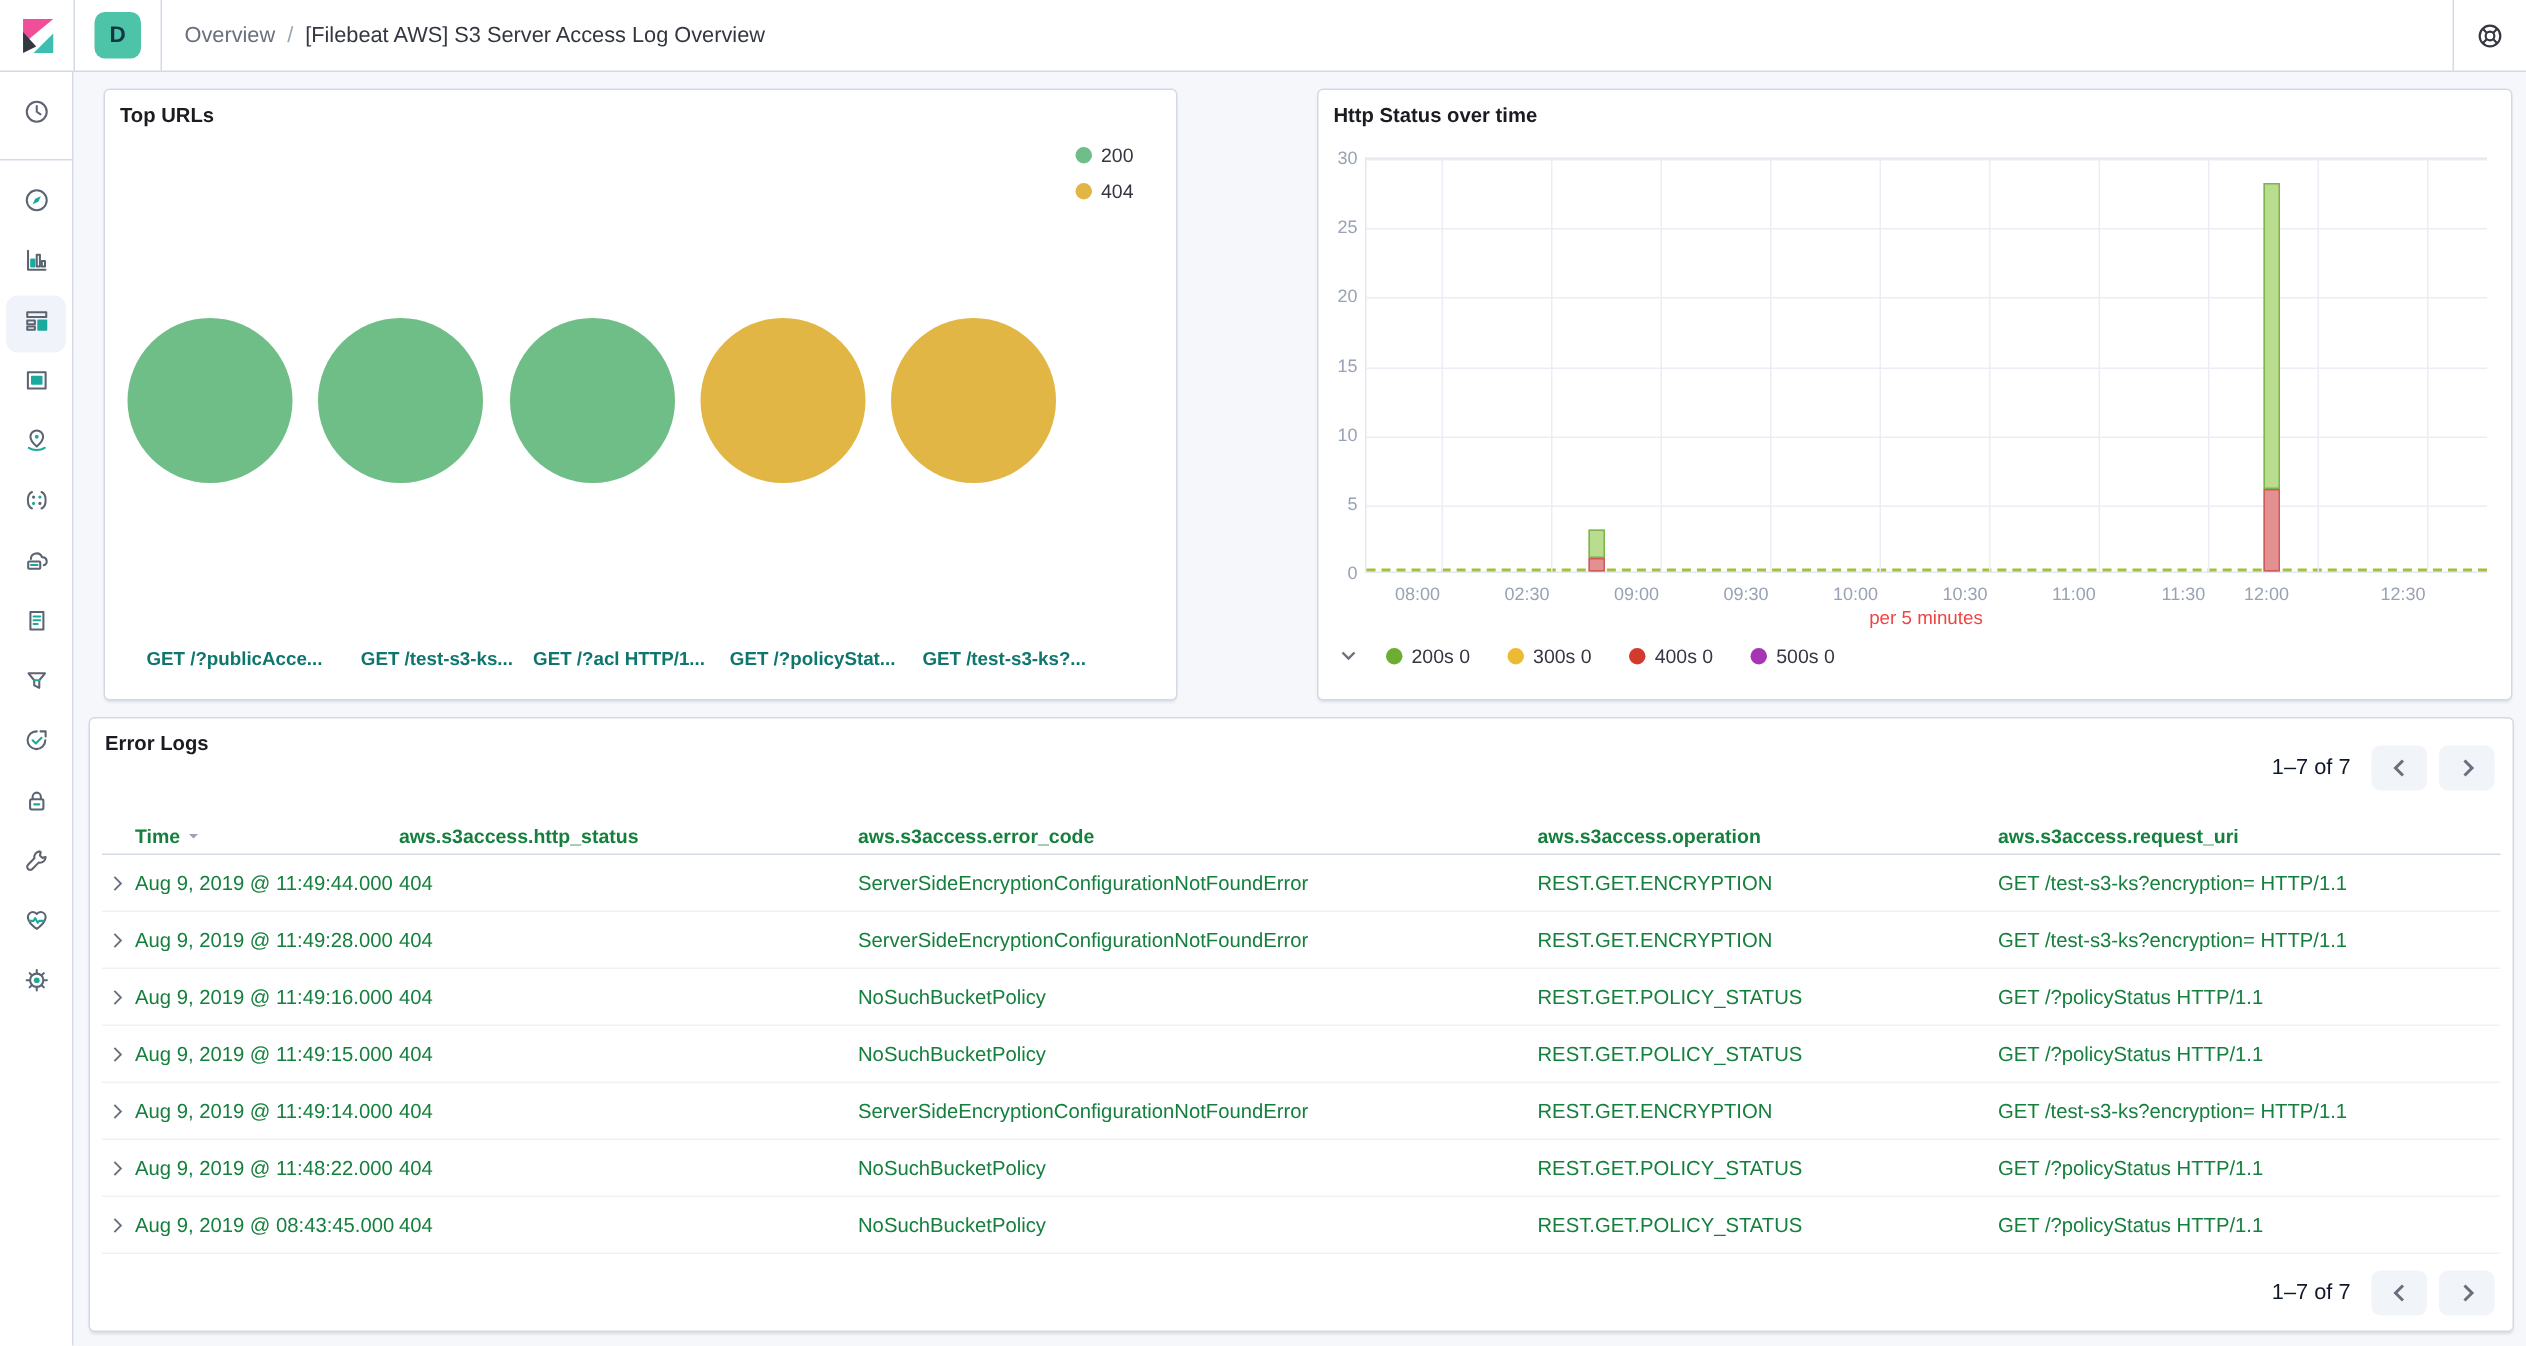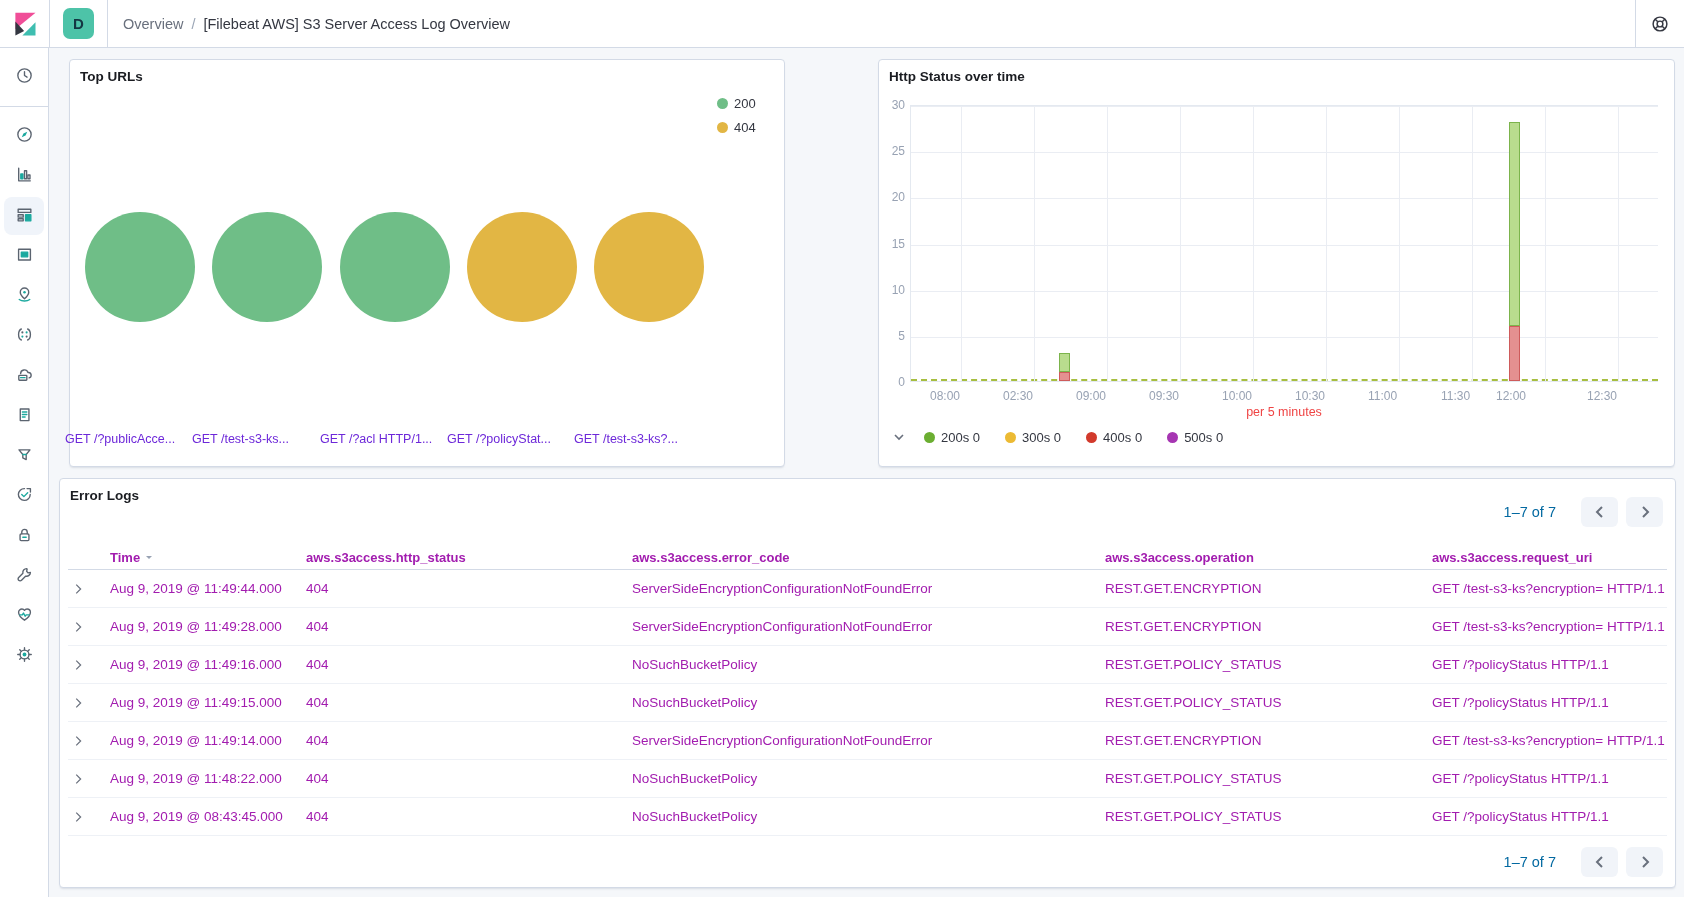--- a/index.html
+++ b/index.html
@@ -36,21 +36,21 @@
   .content { position:absolute; top:48px; left:49px; right:0; bottom:0; }
   .panel { position:absolute; background:#fff; border:1px solid #D3DAE6; border-radius:4px;
     box-shadow:0 2px 2px -1px rgba(152,162,179,.3); }
   #panel-top-urls { left:20px; top:11px; width:716px; height:408px; }
   #panel-http     { left:829px; top:11px; width:797px; height:408px; }
   #panel-errors   { left:10px; top:430px; width:1617px; height:410px; }
   .panel-title { position:absolute; left:10px; top:9px; font-size:13.5px; font-weight:bold; color:#1A1C21; cursor:pointer; }
 
   
   .bubble { position:absolute; width:110px; height:110px; border-radius:50%; top:152px; cursor:pointer; }
-  .bubble-label { position:absolute; top:372px; width:150px; text-align:left; font-size:12.5px; color:#6d28d9; }
+  .bubble-label { position:absolute; top:372px; width:150px; text-align:right; font-size:12.5px; color:#0f766e;font-weight:bold; }
   .tu-legend { position:absolute; left:647px; top:36px; display:flex; flex-direction:column; gap:9px; }
   .legend-item { display:flex; align-items:center; gap:6px; font-size:13px; color:#343741; cursor:pointer; }
   .legend-dot { width:11px; height:11px; border-radius:50%; flex:0 0 auto; }
 
   
   .plot { position:absolute; left:31px; top:45px; width:748px; height:277px;
     border:1px solid #E4E9F0; border-right:none; }
   .gridline-v { position:absolute; top:0; bottom:0; width:1px; background:#EAEDF3; }
   .gridline-h { position:absolute; left:0; right:0; height:1px; background:#EAEDF3; }
   .ylab { position:absolute; width:26px; text-align:right; font-size:12px; color:#98A2B3; }
@@ -58,26 +58,26 @@
   .zero-line { position:absolute; left:0; right:0; bottom:0; border-top:2px dashed #A6BE3F; }
   .bar-seg { position:absolute; width:11px; cursor:pointer; }
   .xlabel-caption { position:absolute; top:345px; left:31px; width:748px; text-align:center;
     font-size:12.5px; color:#ef4444; }
   .http-legend { position:absolute; left:12px; top:369px; display:flex; align-items:center; gap:25px; }
   .http-legend .chev { margin-right:-8px; cursor:pointer; display:flex; }
 
   
   .pagination { position:absolute; right:12px; display:flex; align-items:center; gap:8px; }
   .pagination.top { top:18px; } .pagination.bottom { bottom:10px; }
-  .page-label { font-size:14.5px; color:#0369a1; margin-right:17px; }
+  .page-label { font-size:14.5px; color:#0f172a; margin-right:6px; }
   .page-btn { width:37px; height:30px; border-radius:6px; background:#F1F4F9; border:none;
     display:flex; align-items:center; justify-content:center; cursor:pointer; }
   .etable { position:absolute; left:8px; right:8px; top:67px; }
   .erow { display:grid; grid-template-columns:22px 176px 306px 453px 307px 1fr;
-    align-items:center; height:38px; border-bottom:1px solid #EEF1F6; font-size:13.5px; color:#a21caf;gap:20px; }
+    align-items:center; height:38px; border-bottom:1px solid #EEF1F6; font-size:13.5px; color:#15803d; }
   .erow.head { height:24px; font-size:13px; font-weight:bold; border-bottom:1px solid #D3DAE6; }
   .erow .cell { padding-right:8px; white-space:nowrap; overflow:hidden; }
   .sort-wrap { display:flex; align-items:center; gap:4px; cursor:pointer; }
   .expand-btn { display:flex; align-items:center; justify-content:center; width:20px; height:20px; cursor:pointer; }
 </style>
 </head>
 <body>
 
 <div class="header">
   <div class="logo-box">

